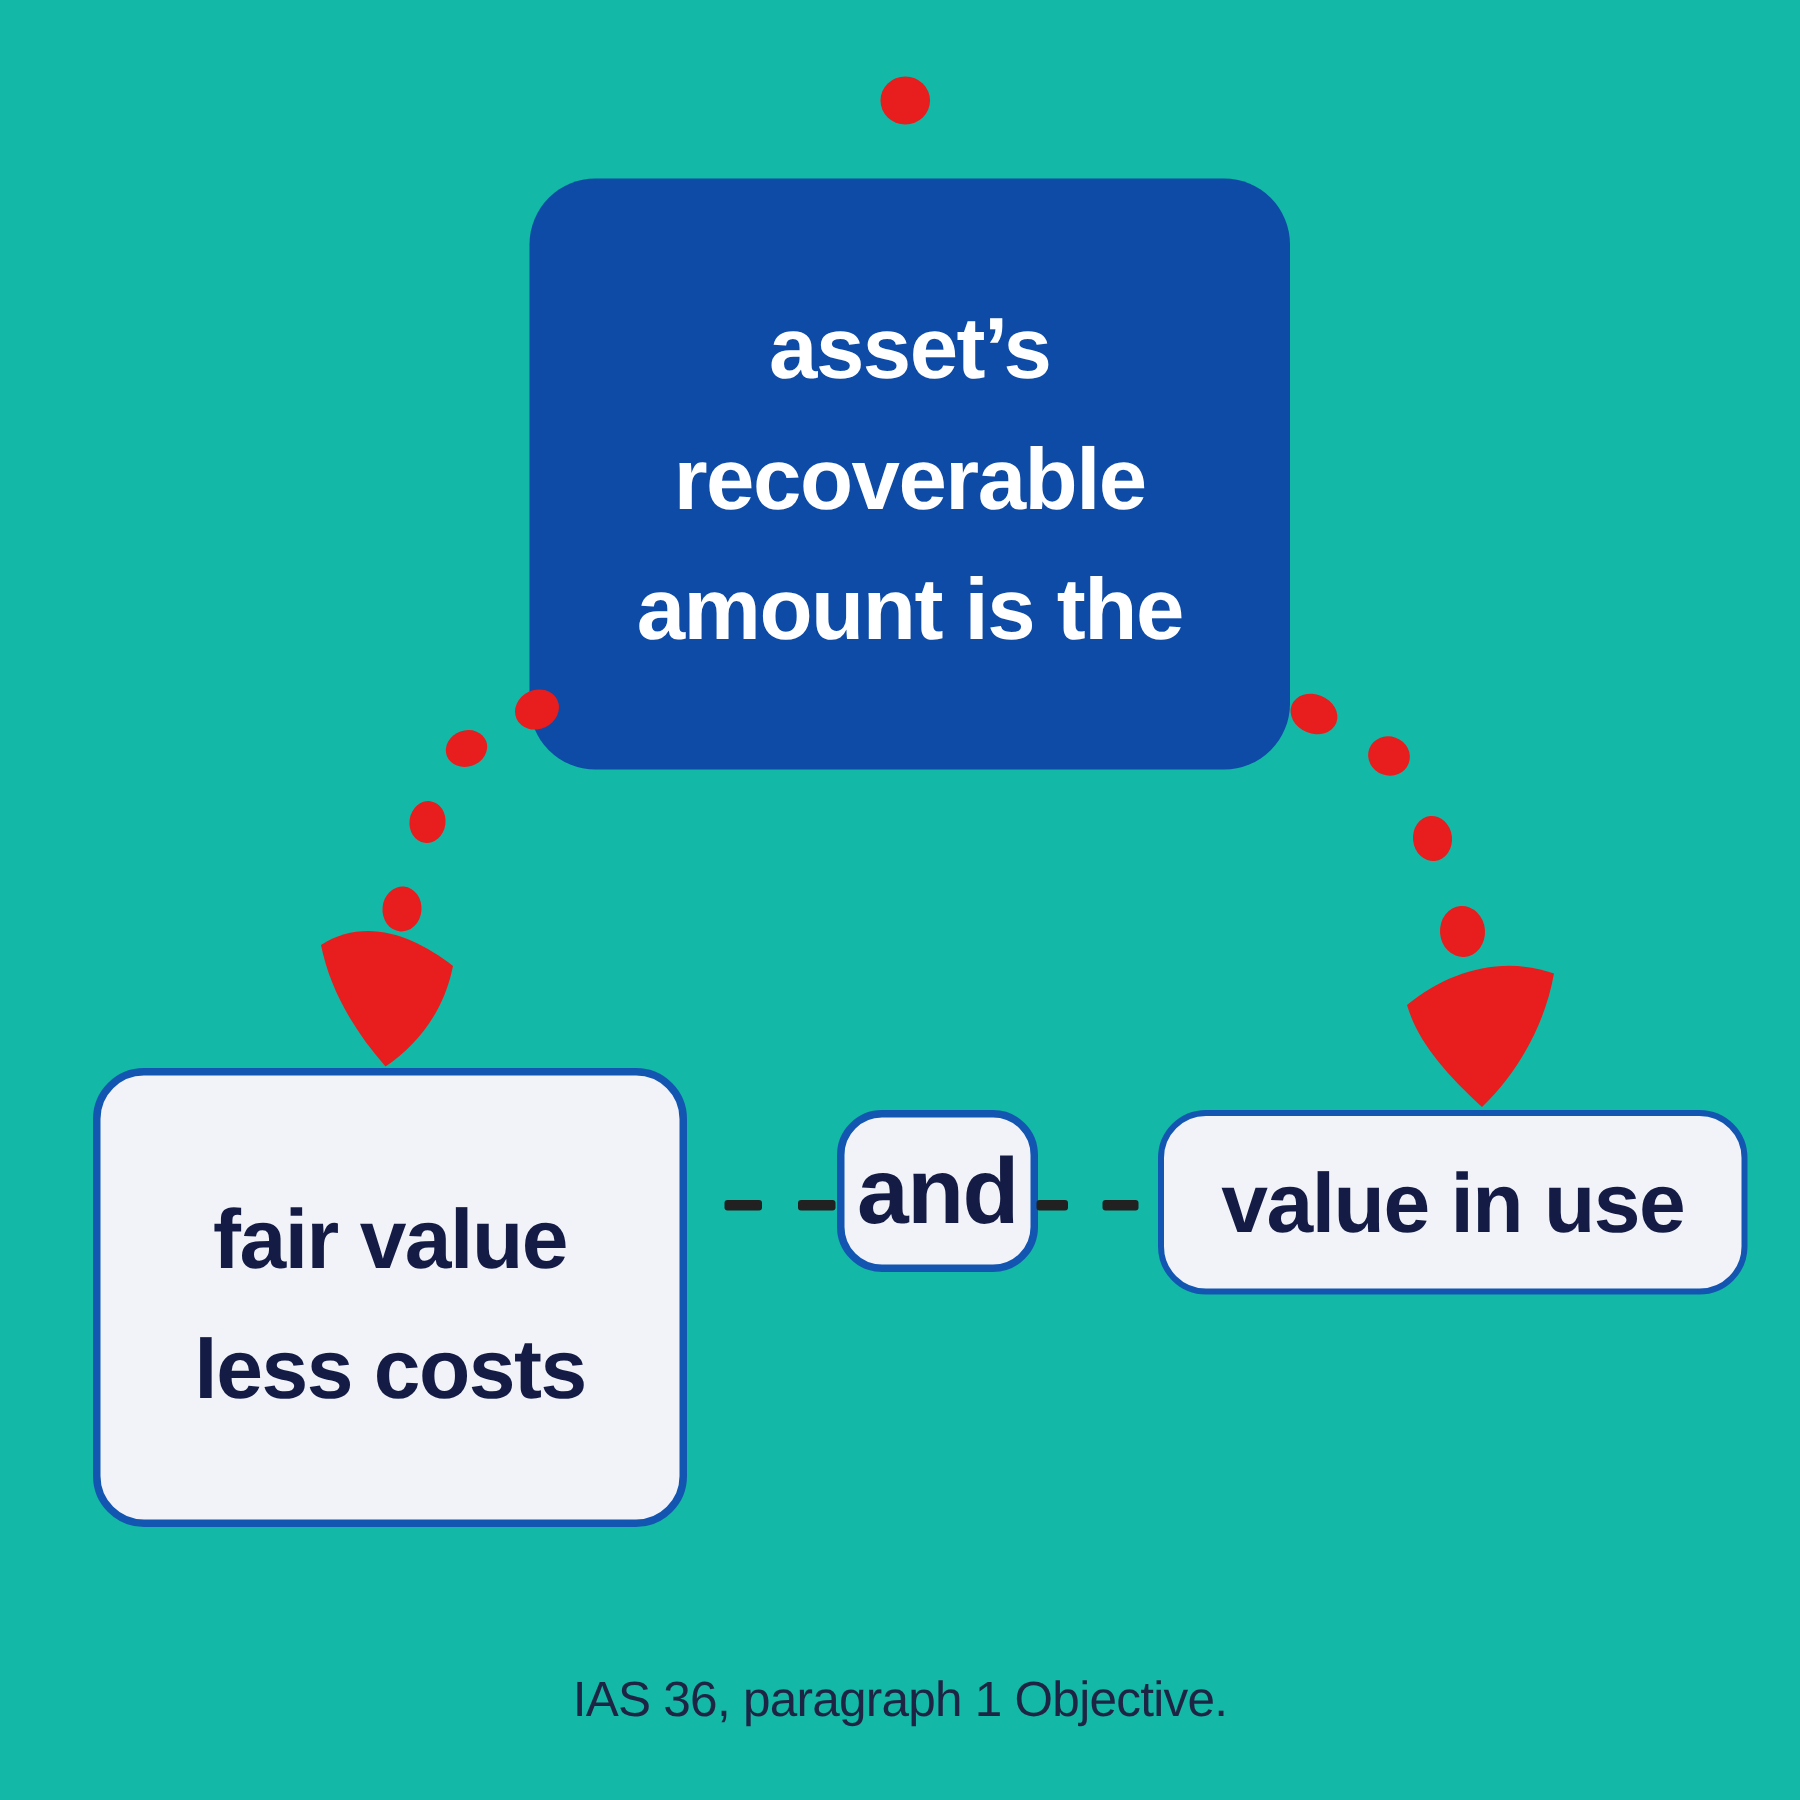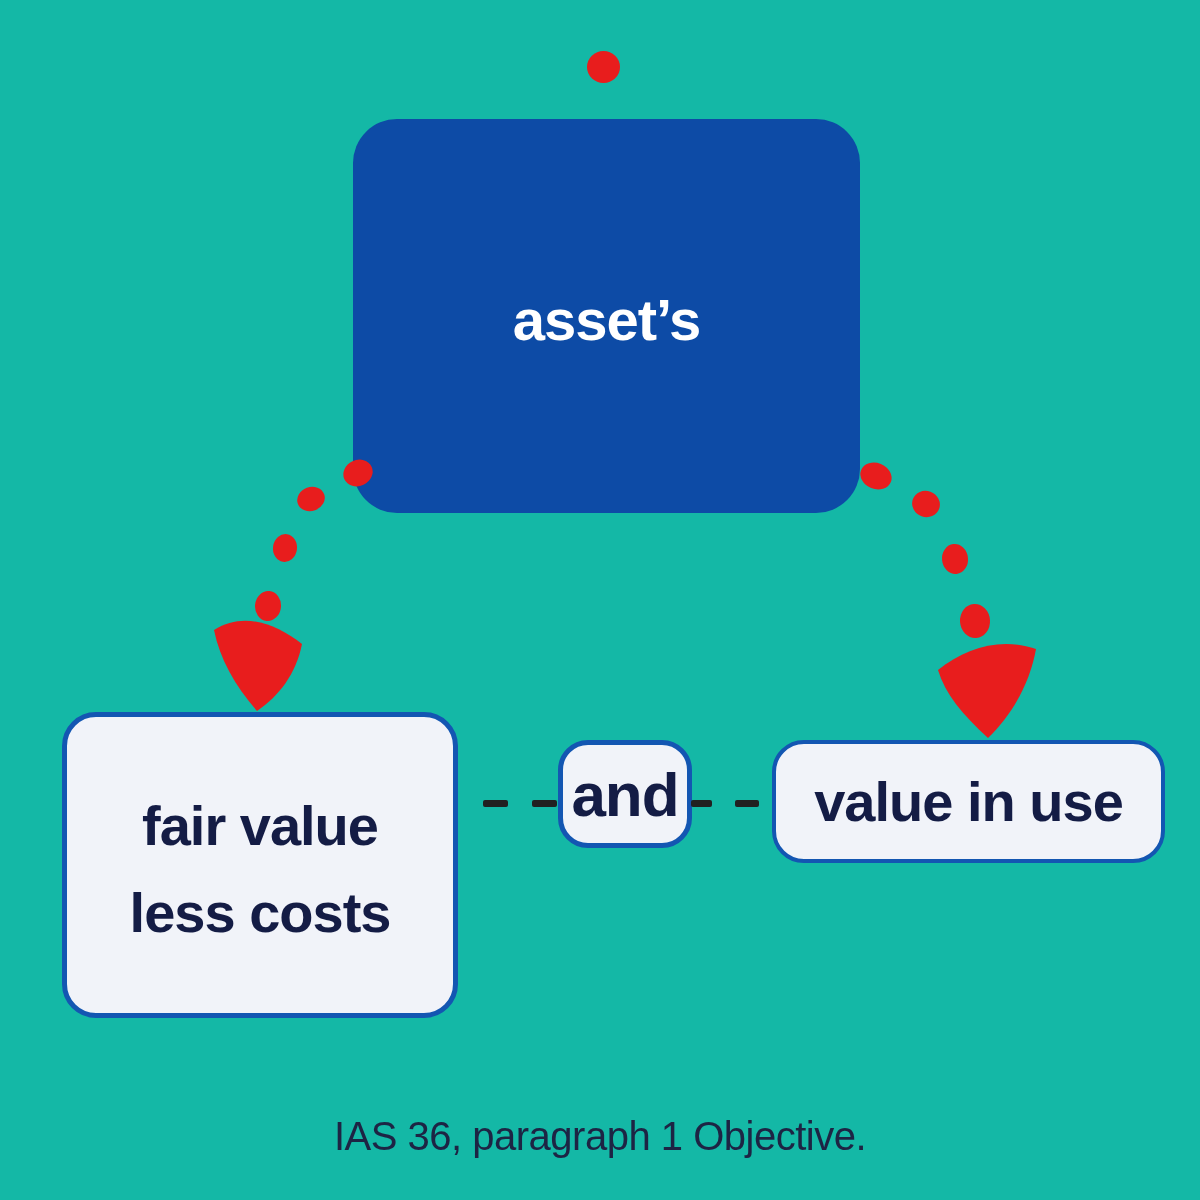--- a/index.html
+++ b/index.html
@@ -121,34 +121,36 @@
     height: 1200px;
     pointer-events: none;
   }
   
   .caption {
     position: absolute;
     left: 0;
     top: 1114px;
     width: 1200px;
     text-align: center;
-    font-size: 40px;
+    font-size: 33px;
     color: #1d2444;
     letter-spacing: -0.5px;
   }
 </style>
 </head>
 <body>
 
 <div class="canvas">
 
   <div class="top-dot"></div>
 
   <div class="main-box">
     <div class="line">asset’s</div>
+    <div class="line">recoverable</div>
+    <div class="line">amount is the</div>
   </div>
 
   <div class="outline-box fv-box">
     <div class="line">fair value</div>
     <div class="line">less costs</div>
   </div>
 
   <div class="outline-box and-box">
     <div class="label">and</div>
   </div>

